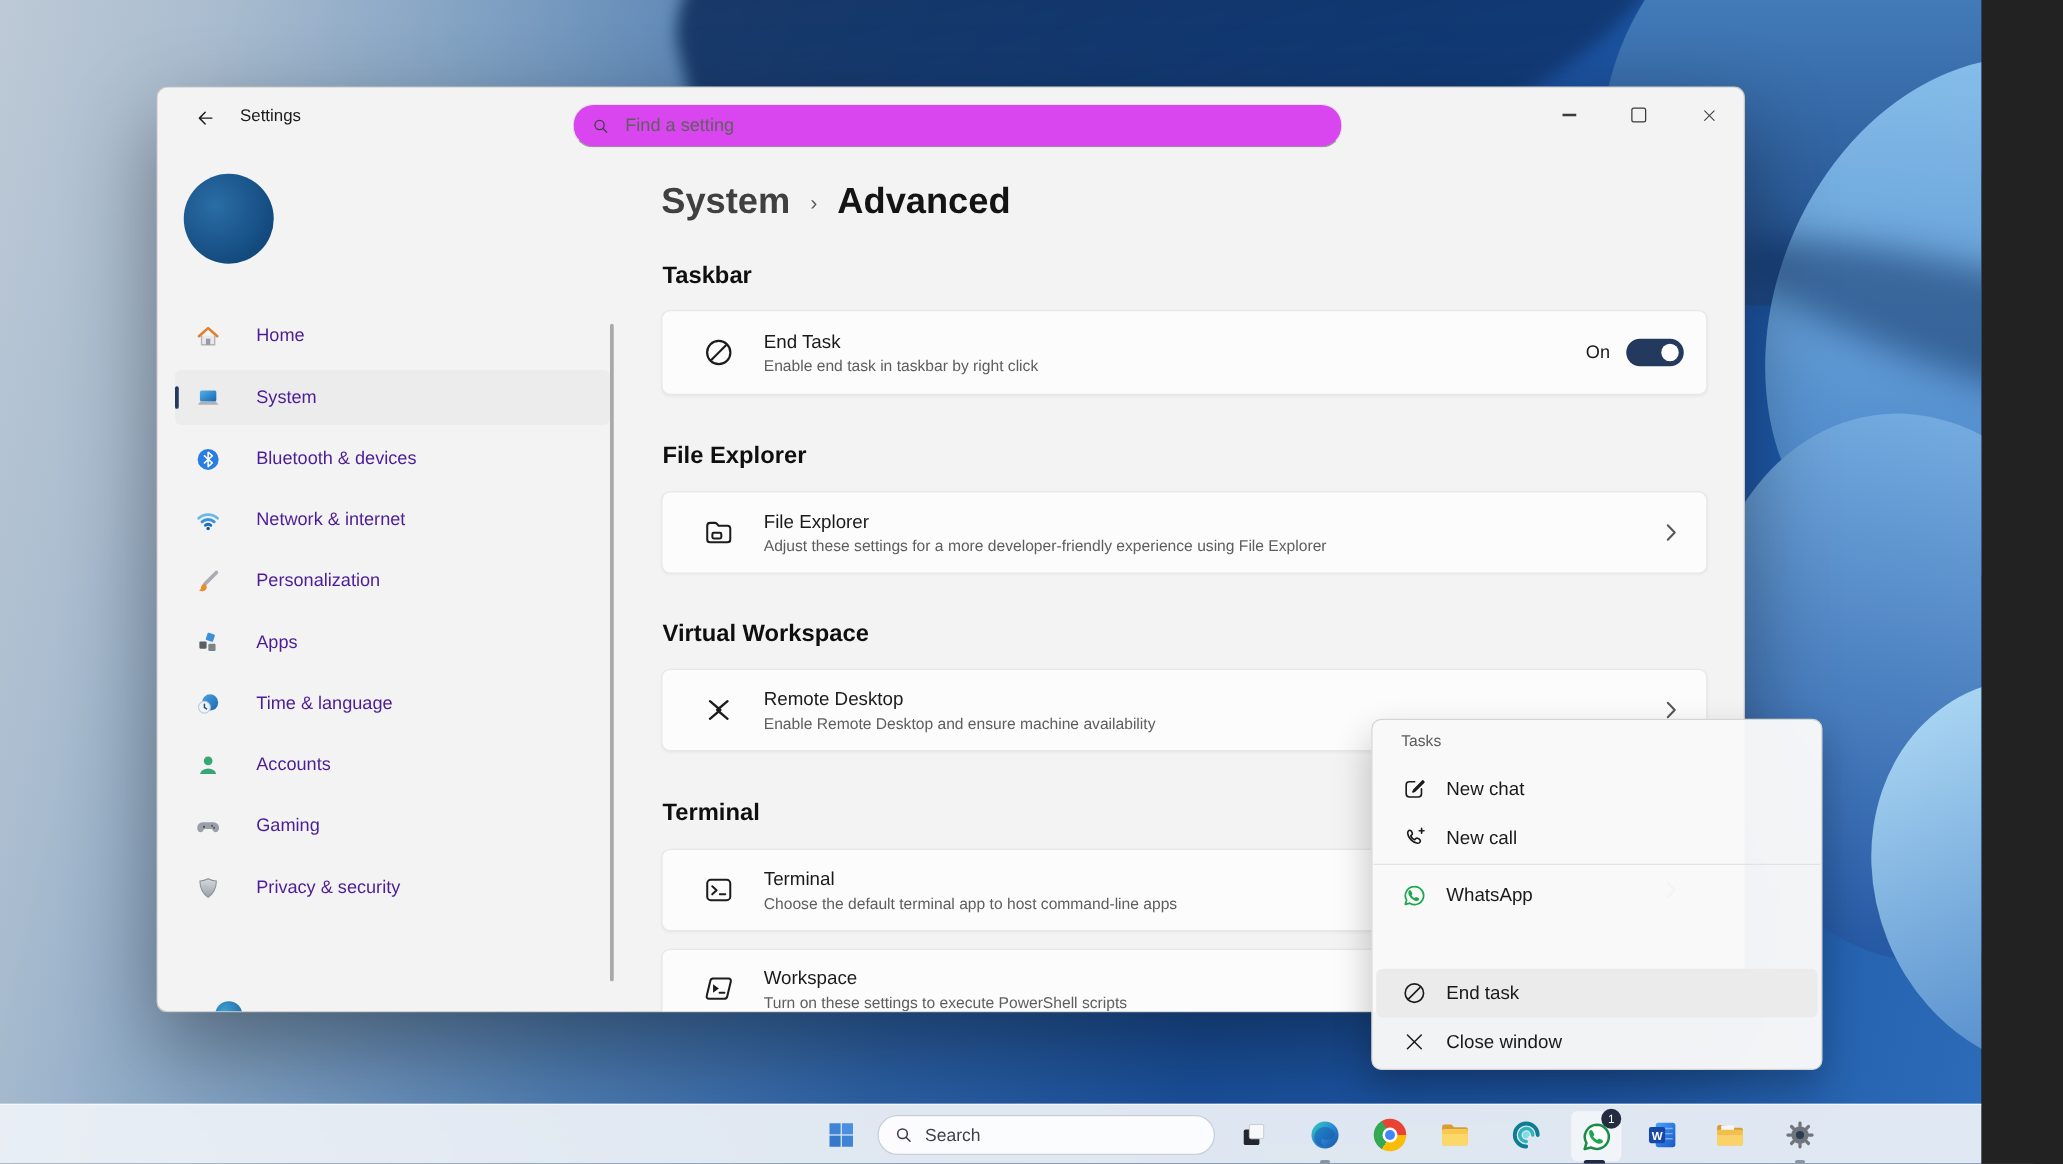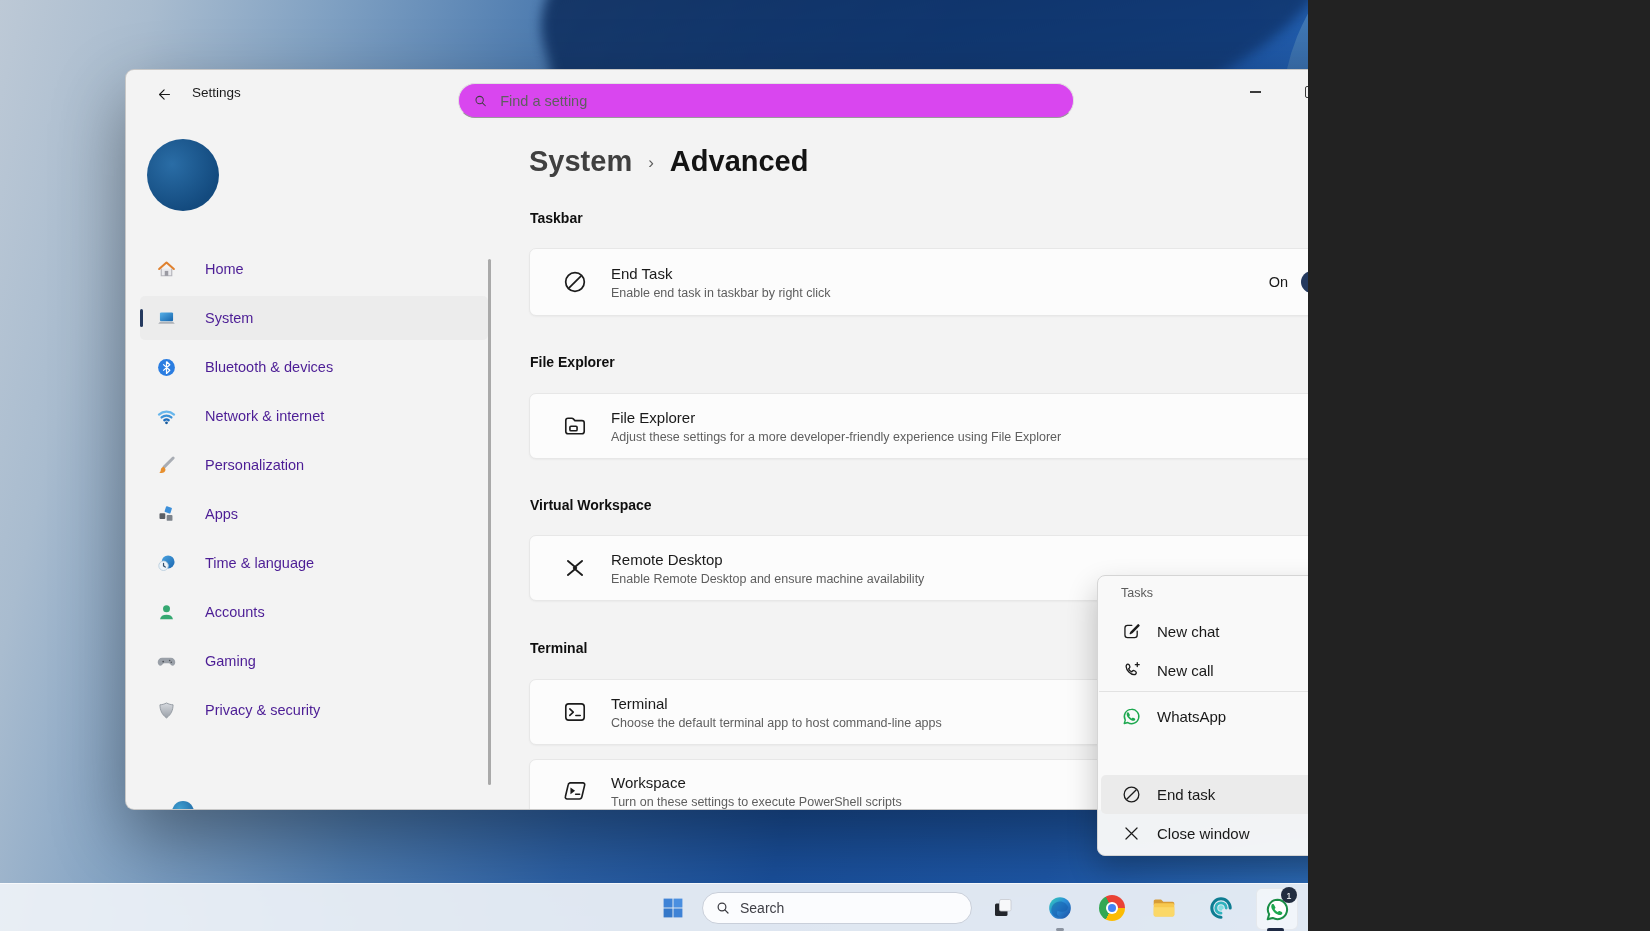--- a/index.html
+++ b/index.html
@@ -1,16 +1,16 @@
 <!DOCTYPE html>
 <html><head>
 <meta charset="utf-8">
 <style>
   html,body{margin:0;padding:0;background:#222;}
-  .stage{position:relative;width:1308px;height:931px;overflow:hidden;
+  .stage{position:relative;width:1585px;height:931px;overflow:hidden;
     font-family:"Liberation Sans",sans-serif;
     background:linear-gradient(103deg,#bdc9d6 0%,#a9bccf 10%,#7fa0c2 22%,#4e7cb0 36%,#2c60a4 50%,#1a4f9a 64%,#1d56a5 82%,#2d6cb8 100%);}
   
   .pt{position:absolute;border-radius:50%;}
   .pt1{left:1300px;top:-120px;width:300px;height:380px;transform:rotate(40deg);
        background:linear-gradient(140deg,#5b9bd8,#16407e);}
   .pt2{left:1420px;top:40px;width:330px;height:430px;transform:rotate(22deg);
        background:linear-gradient(160deg,#8ec5ee,#3a77c0);}
   .pt3{left:1360px;top:330px;width:340px;height:440px;transform:rotate(-8deg);
        background:linear-gradient(200deg,#7cb4e6,#1d4f9c);}
@@ -52,21 +52,21 @@
   .hairline{position:absolute;left:362px;top:189px;width:3px;height:526px;background:#9b9b9b;
        border-radius:3px;opacity:.85;}
   .peek{position:absolute;left:46px;top:731px;width:22px;height:22px;border-radius:50%;
        background:radial-gradient(circle at 35% 35%,#3f9fd0,#1b5e9c);}
   
   .main{position:absolute;left:403px;top:0;width:837px;height:741px;}
   .crumbs{position:absolute;left:0;top:69px;height:44px;display:flex;align-items:center;}
   .crumb-parent{font-size:29px;font-weight:600;color:#404040;}
   .crumb-sep{font-size:17px;color:#5e5e5e;margin:4px 16px 0 16px;}
   .crumb-current{font-size:29px;font-weight:700;color:#141414;}
-  .sec-h{position:absolute;left:1px;font-size:14px;font-weight:700;color:#0f0f0f;}
+  .sec-h{position:absolute;left:1px;font-size:19px;font-weight:700;color:#0f0f0f;}
   .card{position:absolute;left:0;width:837px;background:#fcfcfc;border:1px solid #e7e7e7;
        border-radius:7px;box-sizing:border-box;display:flex;align-items:center;
        padding:0 18px 0 30px;box-shadow:0 1px 2px rgba(0,0,0,.04);}
   .row-ico{width:30px;height:30px;display:grid;place-items:center;color:#1c1c1c;flex:0 0 30px;}
   .row-text{margin-left:21px;flex:1;}
   .row-title{font-size:15px;color:#1a1a1a;}
   .row-sub{font-size:12.5px;color:#5e5e5e;margin-top:4px;}
   .on-label{font-size:14.5px;color:#1a1a1a;margin-right:13px;}
   .toggle{width:46px;height:22px;border-radius:11px;background:#24395e;position:relative;flex:0 0 46px;}
   .toggle .knob{position:absolute;right:4px;top:4px;width:14px;height:14px;border-radius:50%;background:#ffffff;}

